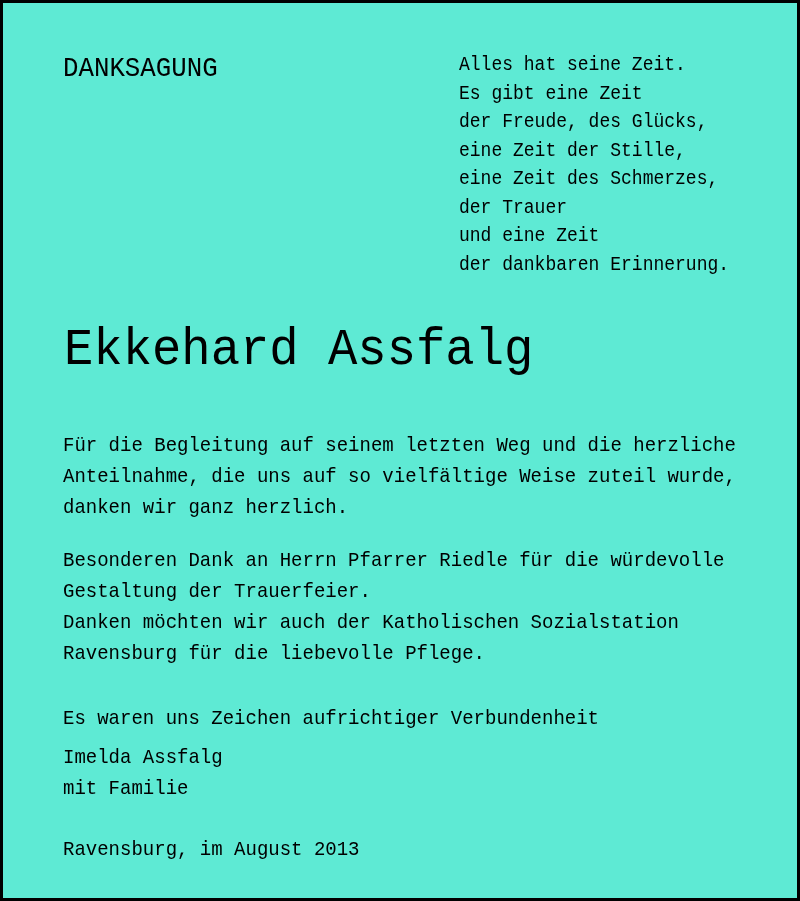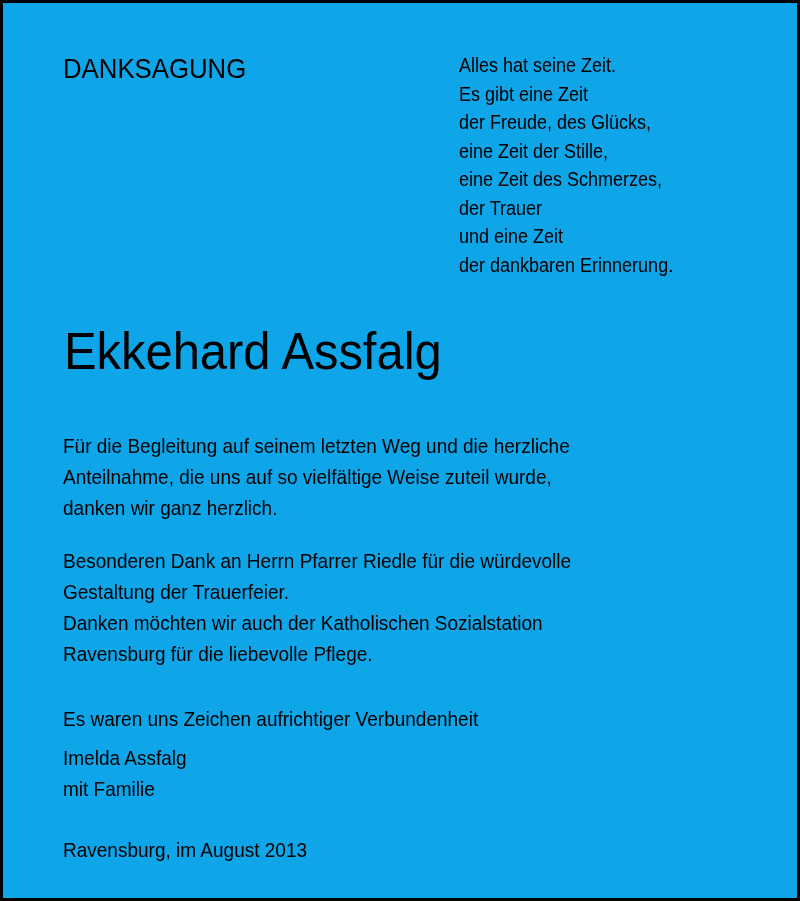--- a/index.html
+++ b/index.html
@@ -2,22 +2,22 @@
 <html><head>
 <meta charset="utf-8">
 <style>
   html, body { margin: 0; padding: 0; background: #ffffff; }
   body { width: 800px; height: 901px; overflow: hidden; }
   .frame {
     position: absolute; left: 0; top: 0;
     width: 800px; height: 901px;
     box-sizing: border-box;
     border: 3px solid #000000;
-    background: #0ea5e9;
-    font-family: Liberation Sans, sans-serif;
+    background: #5eead4;
+    font-family: Liberation Mono, monospace;
     color: #000000;
   }
   .abs { position: absolute; white-space: nowrap; }
   .heading { left: 60px; top: 50px; font-size: 28px; letter-spacing: 0px; transform: scaleX(0.92); transform-origin: left top; }
   .poem { left: 456px; top: 48px; font-size: 20px; line-height: 28.5px; transform: scaleX(0.9); transform-origin: left top; }
   .poem div { height: 28.5px; }
   .name { left: 61px; top: 318px; font-size: 52px; line-height: 60px; transform: scaleX(0.94); transform-origin: left top; }
   .para { left: 60px; font-size: 21px; line-height: 31px; transform: scaleX(0.905); transform-origin: left top; }
   .para div { height: 31px; }
   .p1 { top: 427px; }

